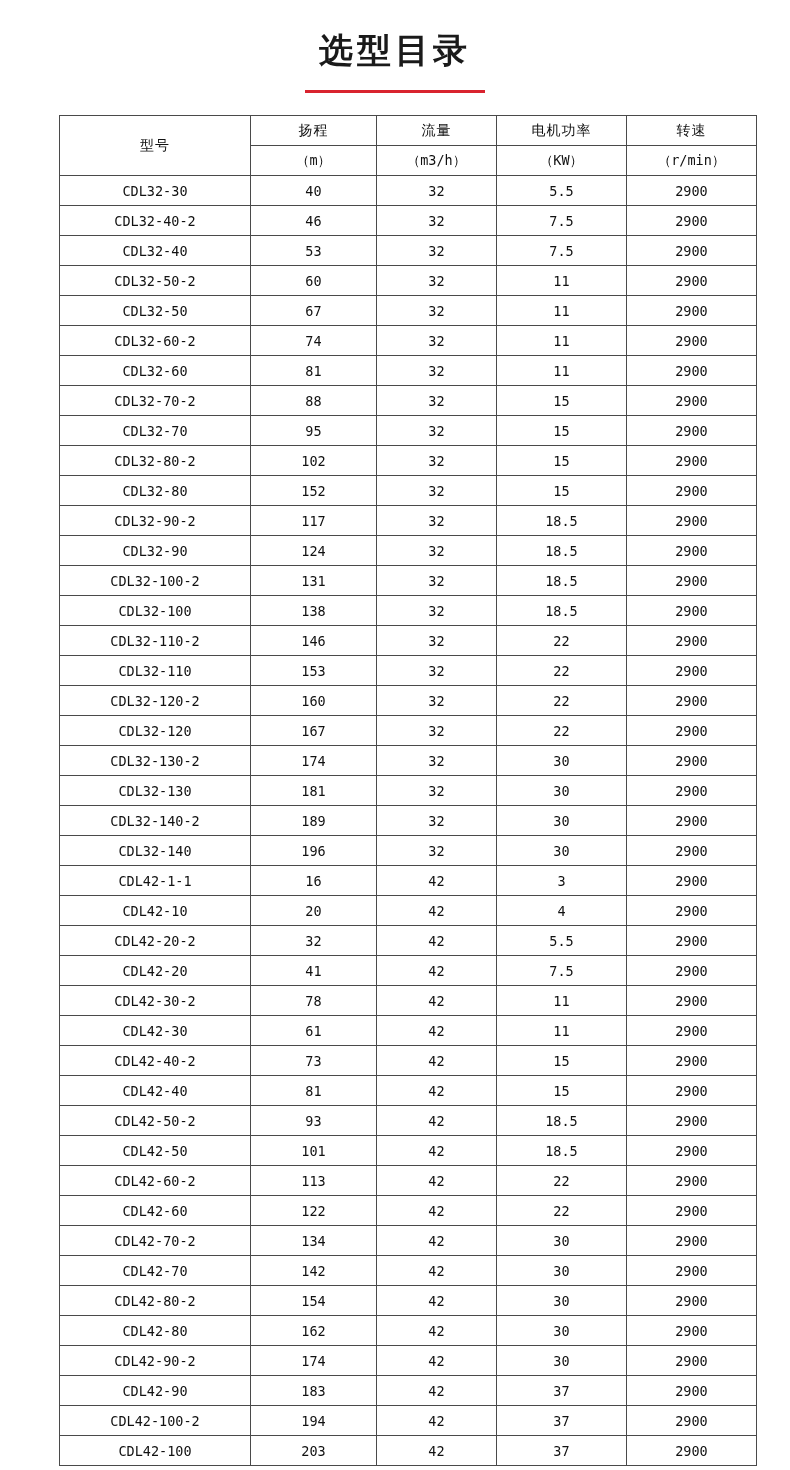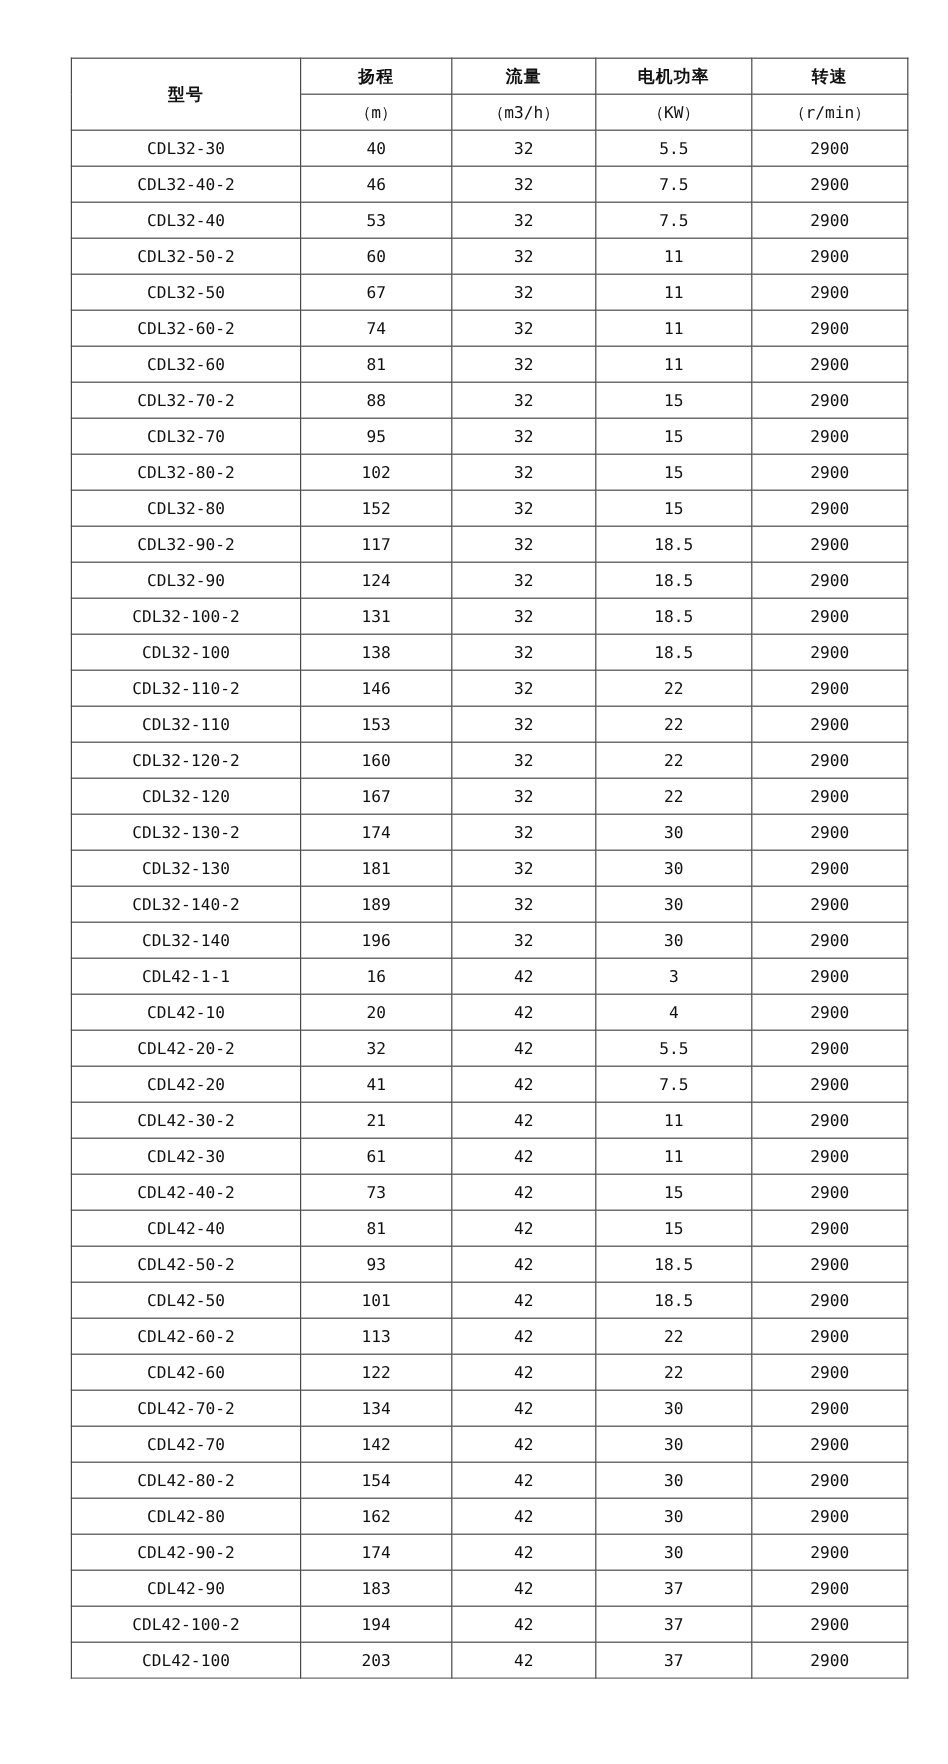--- a/index.html
+++ b/index.html
@@ -51,21 +51,21 @@
     font-size: 13.5px;
     font-weight: normal;
     height: 29px;
     padding: 0 2px;
     font-family: "DejaVu Sans Mono", "Liberation Mono", monospace;
     letter-spacing: 0px;
     color: #111;
   }
   table.spec thead td {
     font-family: "Liberation Sans", "DejaVu Sans", sans-serif;
-    font-weight: bold;
+    font-weight: normal;
     font-size: 14px;
     letter-spacing: 1px;
   }
   table.spec thead td.unit {
     font-family: "DejaVu Sans Mono", "Liberation Mono", monospace;
     font-weight: normal;
     font-size: 13.5px;
     letter-spacing: 0;
   }
   td.col-model { width: 186px; }
@@ -75,20 +75,24 @@
   td.col-speed { width: 125px; }
   .model-head {
     vertical-align: middle;
   }
 </style>
 </head>
 <body>
 
 <div class="page">
 
+  <div class="title-block">
+    <h1 class="page-title">选型目录</h1>
+    <div class="title-rule"></div>
+  </div>
 
   <div class="table-wrap">
     <table class="spec">
       <thead>
         <tr>
           <td class="col-model model-head" rowspan="2">型号</td>
           <td class="col-head">扬程</td>
           <td class="col-flow">流量</td>
           <td class="col-power">电机功率</td>
           <td class="col-speed">转速</td>
@@ -285,21 +289,21 @@
           </tr>
           <tr>
             <td class="col-model">CDL42-20</td>
             <td class="col-head">41</td>
             <td class="col-flow">42</td>
             <td class="col-power">7.5</td>
             <td class="col-speed">2900</td>
           </tr>
           <tr>
             <td class="col-model">CDL42-30-2</td>
-            <td class="col-head">21</td>
+            <td class="col-head">78</td>
             <td class="col-flow">42</td>
             <td class="col-power">11</td>
             <td class="col-speed">2900</td>
           </tr>
           <tr>
             <td class="col-model">CDL42-30</td>
             <td class="col-head">61</td>
             <td class="col-flow">42</td>
             <td class="col-power">11</td>
             <td class="col-speed">2900</td>

